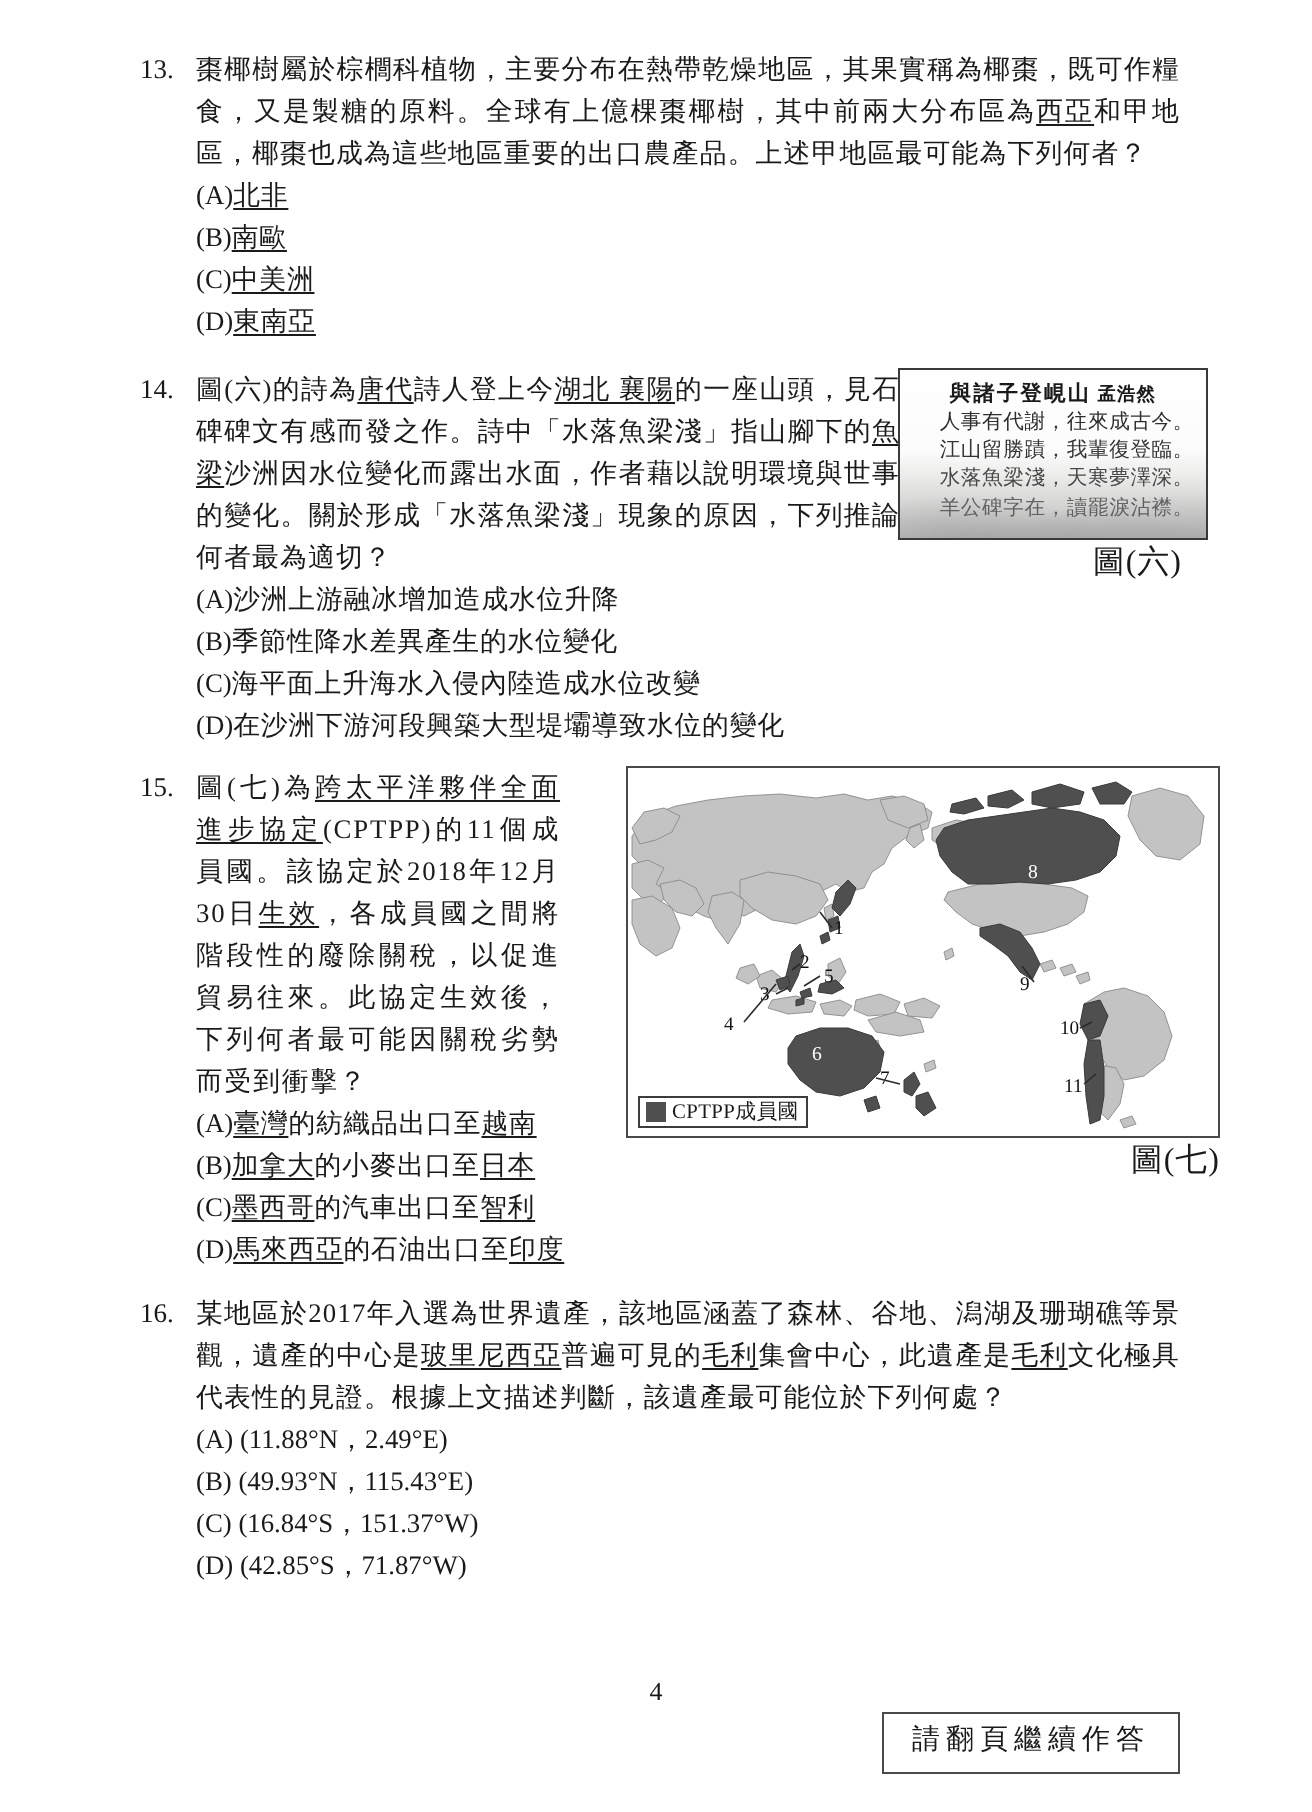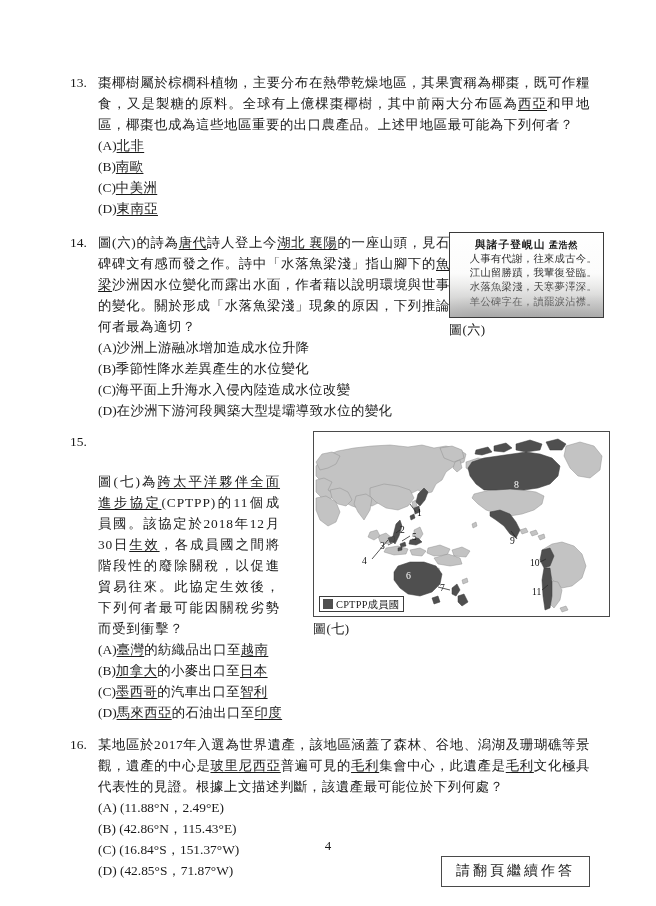--- a/index.html
+++ b/index.html
@@ -9,21 +9,21 @@
     height: 906px;
     background: #ffffff;
     font-family: "Liberation Serif", "DejaVu Serif", serif;
     color: #1a1a1a;
     position: relative;
     overflow: hidden;
   }
   .page {
     position: absolute;
     inset: 0;
-    padding: 72px 66px 0 70px;
+    padding: 24px 66px 0 70px;
   }
 
   
   .q {
     display: flex;
     align-items: flex-start;
     position: relative;
   }
   .q-num {
     width: 28px;
@@ -103,31 +103,31 @@
     line-height: 14.2px;
     letter-spacing: 0.3px;
     white-space: nowrap;
     text-align: right;
   }
   .poem-line.f1 { color: #2e2e2e; }
   .poem-line.f2 { color: #333; }
   .poem-line.f3 { color: #3c3c3c; opacity: 0.93; }
   .poem-line.f4 { color: #4a4a4a; opacity: 0.82; }
   .fig-cap {
-    text-align: left;
-    font-size: 13px;
+    text-align: right;
+    font-size: 16px;
     line-height: 20px;
     margin-top: 2px;
     letter-spacing: 0.5px;
   }
 
   
   #q15 { margin-bottom: 11px; }
   #q15 .q-body { width: 510px; position: relative; }
-  #q15 .stem-wrap { width: 182px; margin-top: 40px; }
+  #q15 .stem-wrap { width: 182px; }
   #q15 .stem-wrap .stem { letter-spacing: 0.9px; }
   #q15 .opts { width: 270px; }
 
   .map-fig {
     position: absolute;
     left: 215px;
     top: 0px;
     width: 297px;
   }
   .map-box {
@@ -389,21 +389,21 @@
       </div>
     </div>
   </div>
 
   <div class="q" id="q16">
     <div class="q-num">16.</div>
     <div class="q-body">
       <div class="stem">某地區於2017年入選為世界遺產，該地區涵蓋了森林、谷地、潟湖及珊瑚礁等景觀，遺產的中心是<u class="ul">玻里尼西亞</u>普遍可見的<u class="ul">毛利</u>集會中心，此遺產是<u class="ul">毛利</u>文化極具代表性的見證。根據上文描述判斷，該遺產最可能位於下列何處？</div>
       <div class="opts">
         <div class="opt"><span class="lab">(A) </span><span class="lat">(11.88°N，2.49°E)</span></div>
-        <div class="opt"><span class="lab">(B) </span><span class="lat">(42.86°N，115.43°E)</span></div>
+        <div class="opt"><span class="lab">(B) </span><span class="lat">(49.93°N，115.43°E)</span></div>
         <div class="opt"><span class="lab">(C) </span><span class="lat">(16.84°S，151.37°W)</span></div>
         <div class="opt"><span class="lab">(D) </span><span class="lat">(42.85°S，71.87°W)</span></div>
       </div>
     </div>
   </div>
 
   <div class="footer">
     <div class="pagenum">4</div>
     <div class="cont-box">請翻頁繼續作答</div>
   </div>

